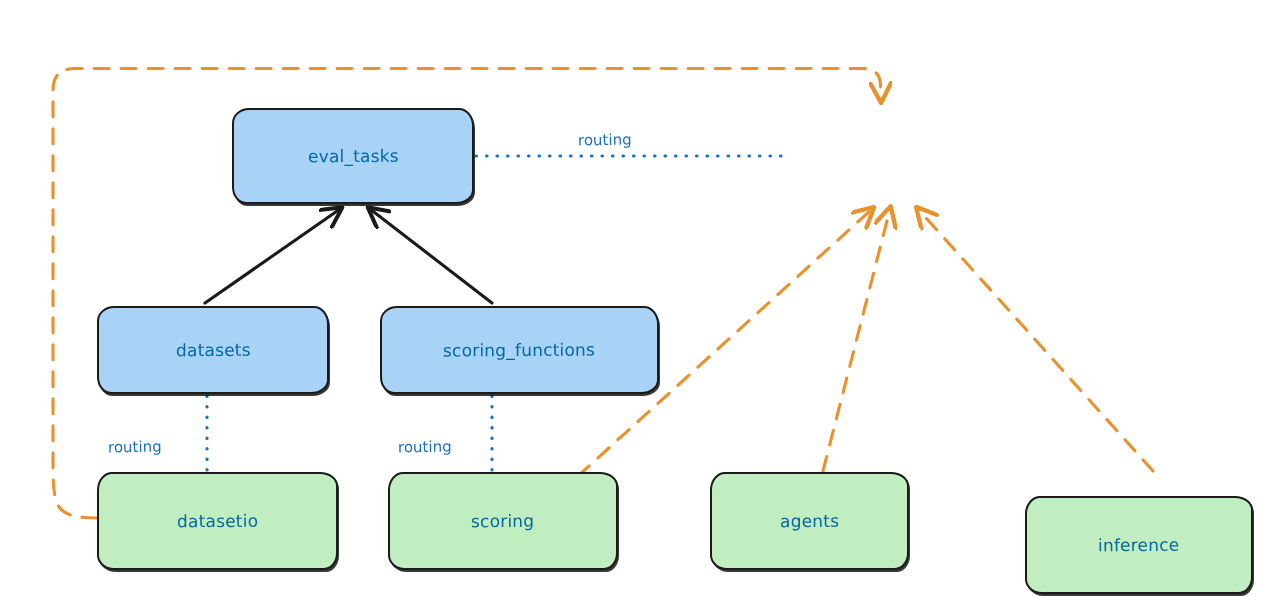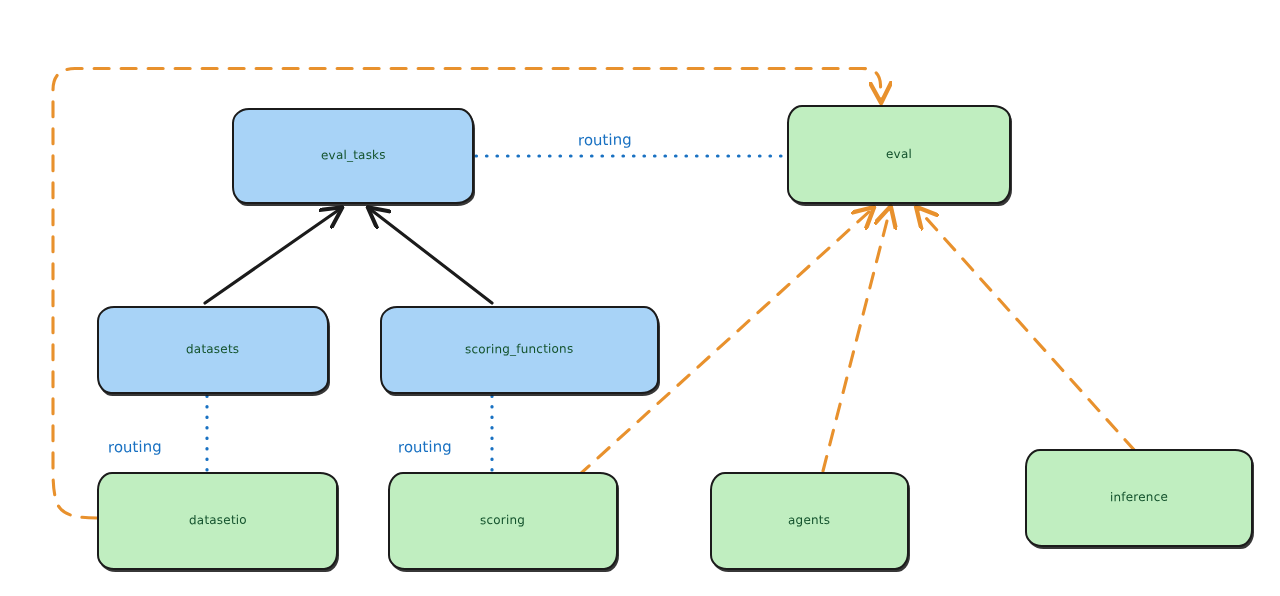--- a/index.html
+++ b/index.html
@@ -30,23 +30,23 @@
   }
   .node {
     position: absolute;
     box-sizing: border-box;
     display: flex;
     align-items: center;
     justify-content: center;
     border: 2.4px solid #1b1b1b;
     border-radius: 16px;
     font-family: "DejaVu Sans", sans-serif;
-    font-size: 12px;
+    font-size: 17px;
     letter-spacing: 0.2px;
-    color: #14532d;
+    color: #0369a1;
     text-align: center;
     line-height: 1.1;
     
     box-shadow: 1.5px 2.5px 0 -0.5px rgba(20,20,20,0.85);
   }
   .node .label {
     display: block;
     transform: rotate(-0.35deg);
   }
   .node.api {
@@ -101,23 +101,20 @@
 
     <path d="M 207 396 L 207 470" fill="none" stroke="#1971c2" stroke-width="3.2" stroke-linecap="round" stroke-dasharray="0.5 10"></path>
 
     <path d="M 492 396 L 492 470" fill="none" stroke="#1971c2" stroke-width="3.2" stroke-linecap="round" stroke-dasharray="0.5 10"></path>
   </svg>
 
   <div class="node api" style="left:232px; top:108px; width:242px; height:96px;">
     <span class="label">eval_tasks</span>
   </div>
 
-  <div class="node provider" style="left:787px; top:105px; width:224px; height:99px;">
-    <span class="label">eval</span>
-  </div>
 
   <div class="node api" style="left:97px; top:306px; width:232px; height:88px;text-align:right;">
     <span class="label">datasets</span>
   </div>
 
   <div class="node api" style="left:380px; top:306px; width:279px; height:88px;">
     <span class="label">scoring_functions</span>
   </div>
 
   <div class="node provider" style="left:97px; top:472px; width:241px; height:98px;">
@@ -125,21 +122,21 @@
   </div>
 
   <div class="node provider" style="left:388px; top:472px; width:230px; height:98px;">
     <span class="label">scoring</span>
   </div>
 
   <div class="node provider" style="left:710px; top:472px; width:199px; height:98px;">
     <span class="label">agents</span>
   </div>
 
-  <div class="node provider" style="left:1025px; top:449px; width:228px; height:98px;">
+  <div class="node provider" style="left:1025px; top:496px; width:228px; height:98px;">
     <span class="label">inference</span>
   </div>
 
   <div class="edge-label" style="left:578px; top:117px;">routing</div>
 
   <div class="edge-label" style="left:108px; top:424px;">routing</div>
 
   <div class="edge-label" style="left:398px; top:424px;">routing</div>
 
 </div>

